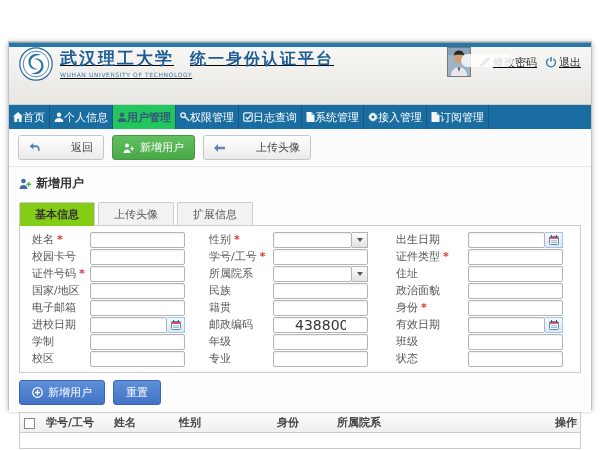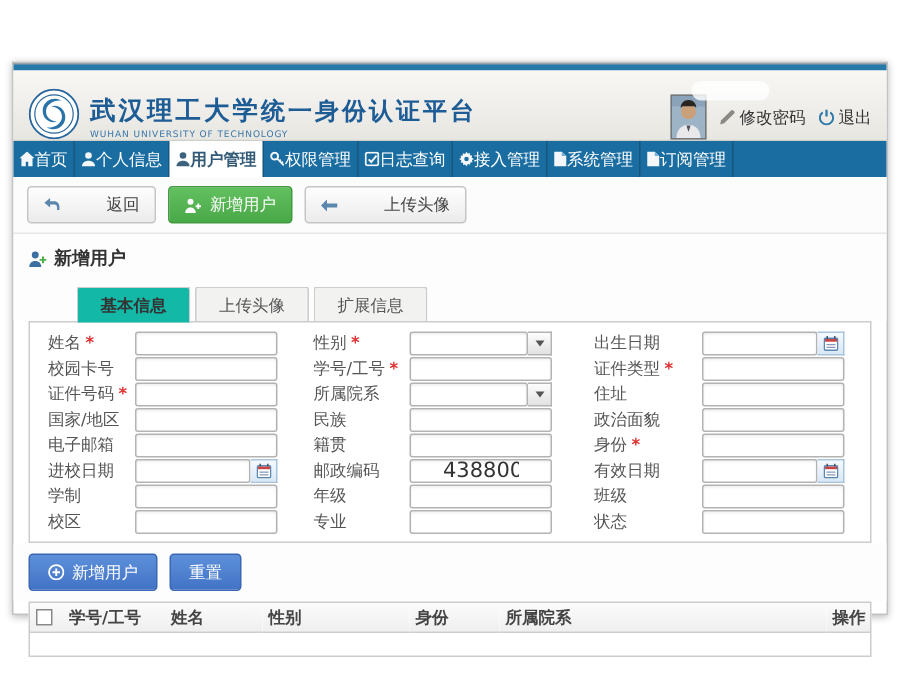--- a/index.html
+++ b/index.html
@@ -1,57 +1,57 @@
 <!DOCTYPE html>
 <html><head>
 <meta charset="utf-8">
 <style>
   html,body{margin:0;padding:0;background:#fff;width:600px;height:450px;overflow:hidden;
     font-family:"DejaVu Sans","Liberation Sans",sans-serif;}
   .stage{position:absolute;left:8px;top:41px;width:584px;height:369px;background:#fff;
     border:1px solid #c2c2c2;box-shadow:0 1px 5px rgba(0,0,0,.28);box-sizing:border-box;}
   .topline{height:4px;background:#2579a8;border-top:1px solid #97a2aa;}
   
-  .hdr{height:47px;display:flex;align-items:flex-end;padding:0 10px;box-sizing:border-box;
-    background:linear-gradient(#f8f7f4,#e7e6e1);border-bottom:1px solid #cfcfca;position:relative;}
+  .hdr{height:58px;display:flex;align-items:flex-start;padding:0 10px;box-sizing:border-box;
+    background:linear-gradient(#f8f7f4,#e7e6e1);border-bottom:1px solid #cfcfca;position:relative;text-decoration:underline;}
   .logo{flex:0 0 auto;margin-right:7px;display:flex;}
   .titles{display:flex;flex-direction:column;}
   .titlerow{display:flex;align-items:baseline;}
   .uni-cn{font-family:"DejaVu Serif","Liberation Serif",serif;font-weight:bold;font-size:17px;
     color:#1d5c95;letter-spacing:2px;}
-  .plat{font-weight:bold;font-size:16px;color:#1d5c95;letter-spacing:2px;margin-left:0;}
+  .plat{font-weight:bold;font-size:16px;color:#1d5c95;letter-spacing:2px;margin-left:16px;}
   .uni-en{font-size:6px;color:#3a76a8;letter-spacing:.6px;margin-top:1px;}
   .cloud{position:absolute;right:78px;top:7px;width:52px;height:13px;background:rgba(255,255,255,.8);
     border-radius:8px;}
   .hright{margin-left:auto;display:flex;align-items:center;gap:9px;font-size:11px;color:#333;}
   .avatar{border:1px solid #777;display:flex;background:#9db4c6;}
   .hlink{display:inline-flex;align-items:center;gap:3px;cursor:pointer;white-space:nowrap;}
   .pencil{color:#8a8a84;display:flex;}
   .power{color:#2e79a8;display:flex;}
   
   .nav{height:24px;background:#1a6da1;display:flex;font-size:11px;color:#fff;}
   .nav-item{display:flex;align-items:center;gap:0;padding:0 4px;cursor:pointer;
     border-right:1px solid #15577f;white-space:nowrap;}
   .nav-item .nicon{display:flex;opacity:.95;}
-  .nav-item.active{background:#ffffff;color:#335a77;font-weight:bold;}
+  .nav-item.active{background:#22c55e;color:#335a77;font-weight:bold;}
   
   .toolbar{display:flex;gap:8px;align-items:center;padding:6px 9px;background:#fcfcfc;
     border-bottom:1px solid #e6e6e6;}
   .btn{display:inline-flex;align-items:center;gap:5px;font-size:11px;border-radius:3px;
     padding:4px 10px;cursor:pointer;font-family:inherit;}
   .btn .bicon{display:flex;}
   .btn.lite{background:linear-gradient(#fefefe,#ebebeb);border:1px solid #c5c5c5;color:#444;gap:31px;}
   .btn.lite .bicon{color:#5b87ad;}
   .btn.green{background:linear-gradient(#63c060,#49a847);border:1px solid #429a40;color:#fff;}
   .section-title{display:flex;align-items:center;gap:5px;padding:8px 10px 5px;font-size:12px;
     font-weight:bold;color:#333;background:#fdfdfd;}
   .tabs{display:flex;gap:3px;padding:5px 10px 0;position:relative;z-index:2;background:#fdfdfd;}
   .tab{padding:4px 15px 3px;font-size:11px;color:#555;background:#f2f2f1;border:1px solid #ccc;
     border-bottom:none;border-radius:2px 2px 0 0;cursor:pointer;white-space:nowrap;}
-  .tab.active{background:#14b8a6;color:#333;font-weight:bold;padding-bottom:4px;margin-bottom:-1px;margin-left:32px;}
+  .tab.active{background:#84cc16;color:#333;font-weight:bold;padding-bottom:4px;margin-bottom:-1px;}
   .panel{margin:0 10px;border:1px solid #ccc;background:#fff;position:relative;z-index:1;
     padding:5px 0;}
   .form-grid{display:grid;grid-template-columns:58px 95px 88px 95px 100px 95px;
     row-gap:0;padding-left:12px;align-items:center;}
   .flabel{font-size:11px;color:#555;display:flex;align-items:center;gap:3px;height:17px;
     white-space:nowrap;overflow:hidden;}
   .flabel.c2{padding-left:24px;box-sizing:border-box;}
   .flabel.c3{padding-left:28px;box-sizing:border-box;}
   .req{color:#e03333;font-weight:bold;}
   .fctl{display:flex;height:16px;margin:0.5px 0;}
@@ -170,35 +170,35 @@
         <span class="nicon">
           <svg width="10" height="10" viewBox="0 0 10 10">
             <rect x=".8" y=".8" width="8.4" height="8.4" rx="1.2" fill="none" stroke="currentColor" stroke-width="1.2"></rect>
             <path d="M2.8 5.2l1.7 1.8L8 2.8" fill="none" stroke="currentColor" stroke-width="1.3"></path>
           </svg>
         </span>
         <span>日志查询</span>
       </a>
       <a class="nav-item">
         <span class="nicon">
-          <svg width="10" height="10" viewBox="0 0 10 10">
-            <path d="M5 0l.7 1.4 1.5-.4.1 1.5 1.5.1-.4 1.5L10 5l-1.4.7.4 1.5-1.5.1-.1 1.5-1.5-.4L5 10l-.7-1.4-1.5.4-.1-1.5-1.5-.1.4-1.5L0 5l1.4-.7-.4-1.5 1.5-.1.1-1.5 1.5.4z" fill="currentColor"></path>
-            <circle cx="5" cy="5" r="1.5" fill="#1a6da1"></circle>
-          </svg>
-        </span>
-        <span>接入管理</span>
-      </a>
-      <a class="nav-item">
-        <span class="nicon">
           <svg width="9" height="10" viewBox="0 0 9 10">
             <path d="M.5 0h5l3 3v7h-8z" fill="currentColor"></path>
             <path d="M5.5 0l3 3h-3z" fill="#7fb2d6"></path>
           </svg>
         </span>
         <span>系统管理</span>
+      </a>
+      <a class="nav-item">
+        <span class="nicon">
+          <svg width="10" height="10" viewBox="0 0 10 10">
+            <path d="M5 0l.7 1.4 1.5-.4.1 1.5 1.5.1-.4 1.5L10 5l-1.4.7.4 1.5-1.5.1-.1 1.5-1.5-.4L5 10l-.7-1.4-1.5.4-.1-1.5-1.5-.1.4-1.5L0 5l1.4-.7-.4-1.5 1.5-.1.1-1.5 1.5.4z" fill="currentColor"></path>
+            <circle cx="5" cy="5" r="1.5" fill="#1a6da1"></circle>
+          </svg>
+        </span>
+        <span>接入管理</span>
       </a>
       <a class="nav-item">
         <span class="nicon">
           <svg width="9" height="10" viewBox="0 0 9 10">
             <path d="M.5 0h5l3 3v7h-8z" fill="currentColor"></path>
             <path d="M5.5 0l3 3h-3z" fill="#7fb2d6"></path>
           </svg>
         </span>
         <span>订阅管理</span>
       </a>

